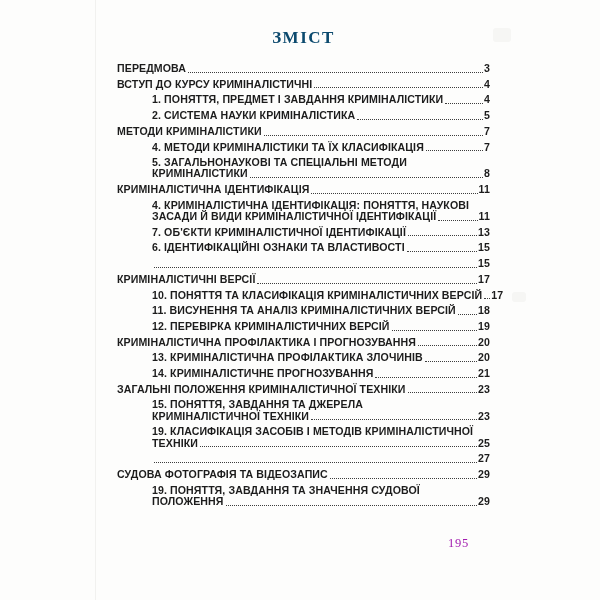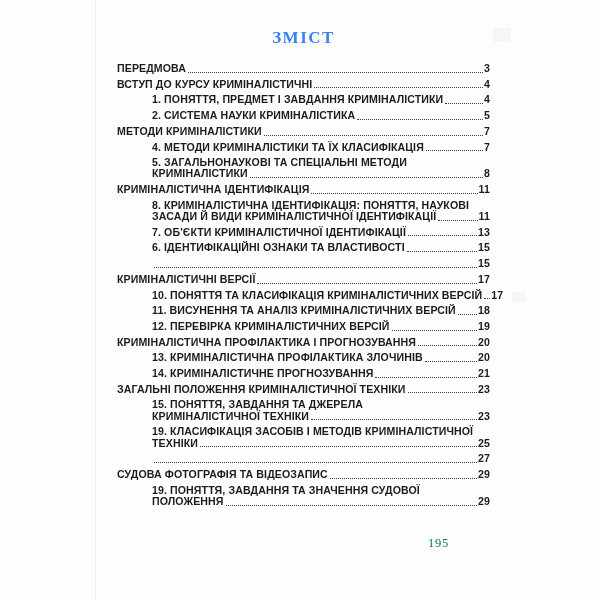--- a/index.html
+++ b/index.html
@@ -36,21 +36,21 @@
     top: 27px;
     width: 373px;
   }
   .title {
     text-align: center;
     font-family: "Liberation Serif", serif;
     font-weight: bold;
     font-size: 17px;
     line-height: 22px;
     letter-spacing: 1.5px;
-    color: #3b82f6;
+    color: #0c4a6e;
     margin: 0 0 14px 0;
   }
   .toc {
     width: 100%;
   }
   .entry {
     margin-bottom: 4.5px;
   }
   .entry.lvl1 {
     padding-left: 35px;
@@ -80,26 +80,26 @@
   .pg {
     flex: 0 0 auto;
     font-weight: bold;
     font-size: 10.6px;
     line-height: 11.2px;
     color: #1c1c1c;
     text-align: right;
   }
   .folio {
     position: absolute;
-    left: 428px;
+    left: 448px;
     top: 536px;
     font-family: "Liberation Serif", serif;
     font-size: 12.5px;
     letter-spacing: 0.8px;
-    color: #0f766e;
+    color: #a21caf;
   }
 </style>
 </head>
 <body>
 
 <div class="page">
   <div class="scan-edge"></div>
   <div class="smudge" style="left:493px; top:28px; width:18px; height:14px;"></div>
   <div class="smudge" style="left:512px; top:292px; width:14px; height:10px;"></div>
 
@@ -157,21 +157,21 @@
           </div>
         </div>
         <div class="entry lvl0">
           <div class="line row">
             <span class="txt">КРИМІНАЛІСТИЧНА ІДЕНТИФІКАЦІЯ</span>
             <span class="leader"></span>
             <span class="pg">11</span>
           </div>
         </div>
         <div class="entry lvl1">
-          <div class="line">8. КРИМІНАЛІСТИЧНА ІДЕНТИФІКАЦІЯ: ПОНЯТТЯ, НАУКОВІ</div>
+          <div class="line">4. КРИМІНАЛІСТИЧНА ІДЕНТИФІКАЦІЯ: ПОНЯТТЯ, НАУКОВІ</div>
           <div class="line row">
             <span class="txt">ЗАСАДИ Й ВИДИ КРИМІНАЛІСТИЧНОЇ ІДЕНТИФІКАЦІЇ</span>
             <span class="leader"></span>
             <span class="pg">11</span>
           </div>
         </div>
         <div class="entry lvl1">
           <div class="line row">
             <span class="txt">7. ОБ'ЄКТИ КРИМІНАЛІСТИЧНОЇ ІДЕНТИФІКАЦІЇ</span>
             <span class="leader"></span>

